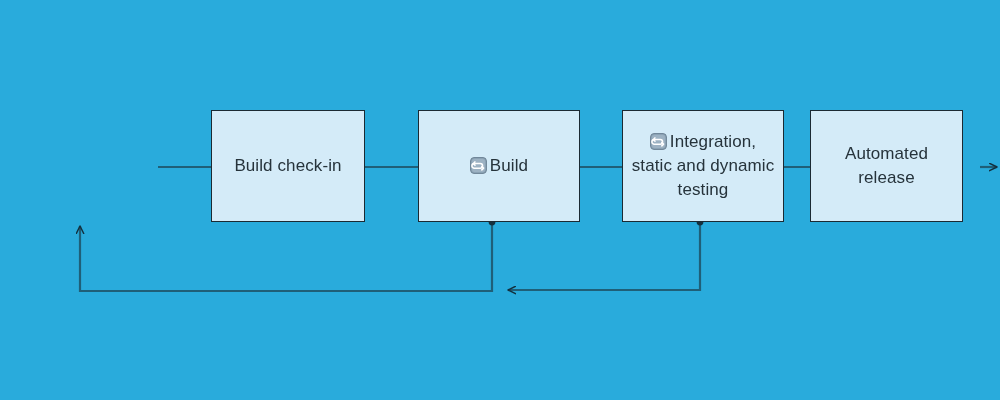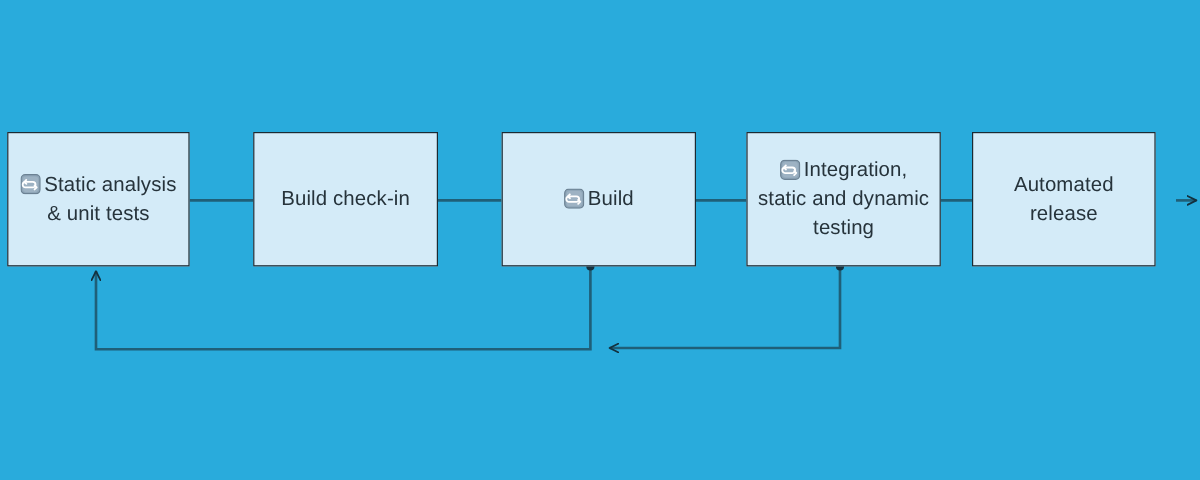--- a/index.html
+++ b/index.html
@@ -79,33 +79,20 @@
 
     <line x1="980" y1="167" x2="997" y2="167" stroke="#1f5f78" stroke-width="2.2" marker-end="url(#ah-right)"></line>
 
     <path d="M492,222 L492,291 L80,291 L80,226" fill="none" stroke="#1f5f78" stroke-width="2.2" marker-end="url(#ah-up)"></path>
     <circle cx="492" cy="222" r="3.4" fill="#14313f"></circle>
 
     <path d="M700,222 L700,290 L508,290" fill="none" stroke="#1f5f78" stroke-width="2.2" marker-end="url(#ah-left)"></path>
     <circle cx="700" cy="222" r="3.4" fill="#14313f"></circle>
   </svg>
 
-  <div class="node" style="left:6px; top:110px; width:152px; height:112px;">
-    <div class="inner">
-      <span class="sync-icon">
-        <svg viewBox="0 0 17 17" width="17" height="17">
-          <rect x="0.6" y="0.6" width="15.8" height="15.8" rx="3.4" fill="#8fa6b8" stroke="#6b8193" stroke-width="1"></rect>
-          <rect x="2.1" y="2.1" width="12.8" height="12.8" rx="2.6" fill="#9db2c3"></rect>
-          <path d="M4.2,6.6 h6.1 a2.3,2.3 0 0 1 0,4.6 h-6.1 a2.3,2.3 0 0 1 0,-4.6 z" fill="none" stroke="#ffffff" stroke-width="1.5"></path>
-          <path d="M4.9,4.9 L3.2,6.7 L5.0,8.2" fill="none" stroke="#ffffff" stroke-width="1.5" stroke-linecap="round" stroke-linejoin="round"></path>
-          <path d="M11.8,12.9 L13.6,11.1 L11.8,9.6" fill="none" stroke="#ffffff" stroke-width="1.5" stroke-linecap="round" stroke-linejoin="round"></path>
-        </svg>
-      </span><span class="node-label">Static analysis &amp; unit tests</span>
-    </div>
-  </div>
 
   <div class="node" style="left:211px; top:110px; width:154px; height:112px;">
     <div class="inner">
       <span class="node-label">Build check-in</span>
     </div>
   </div>
 
   <div class="node" style="left:418px; top:110px; width:162px; height:112px;">
     <div class="inner">
       <span class="sync-icon">

